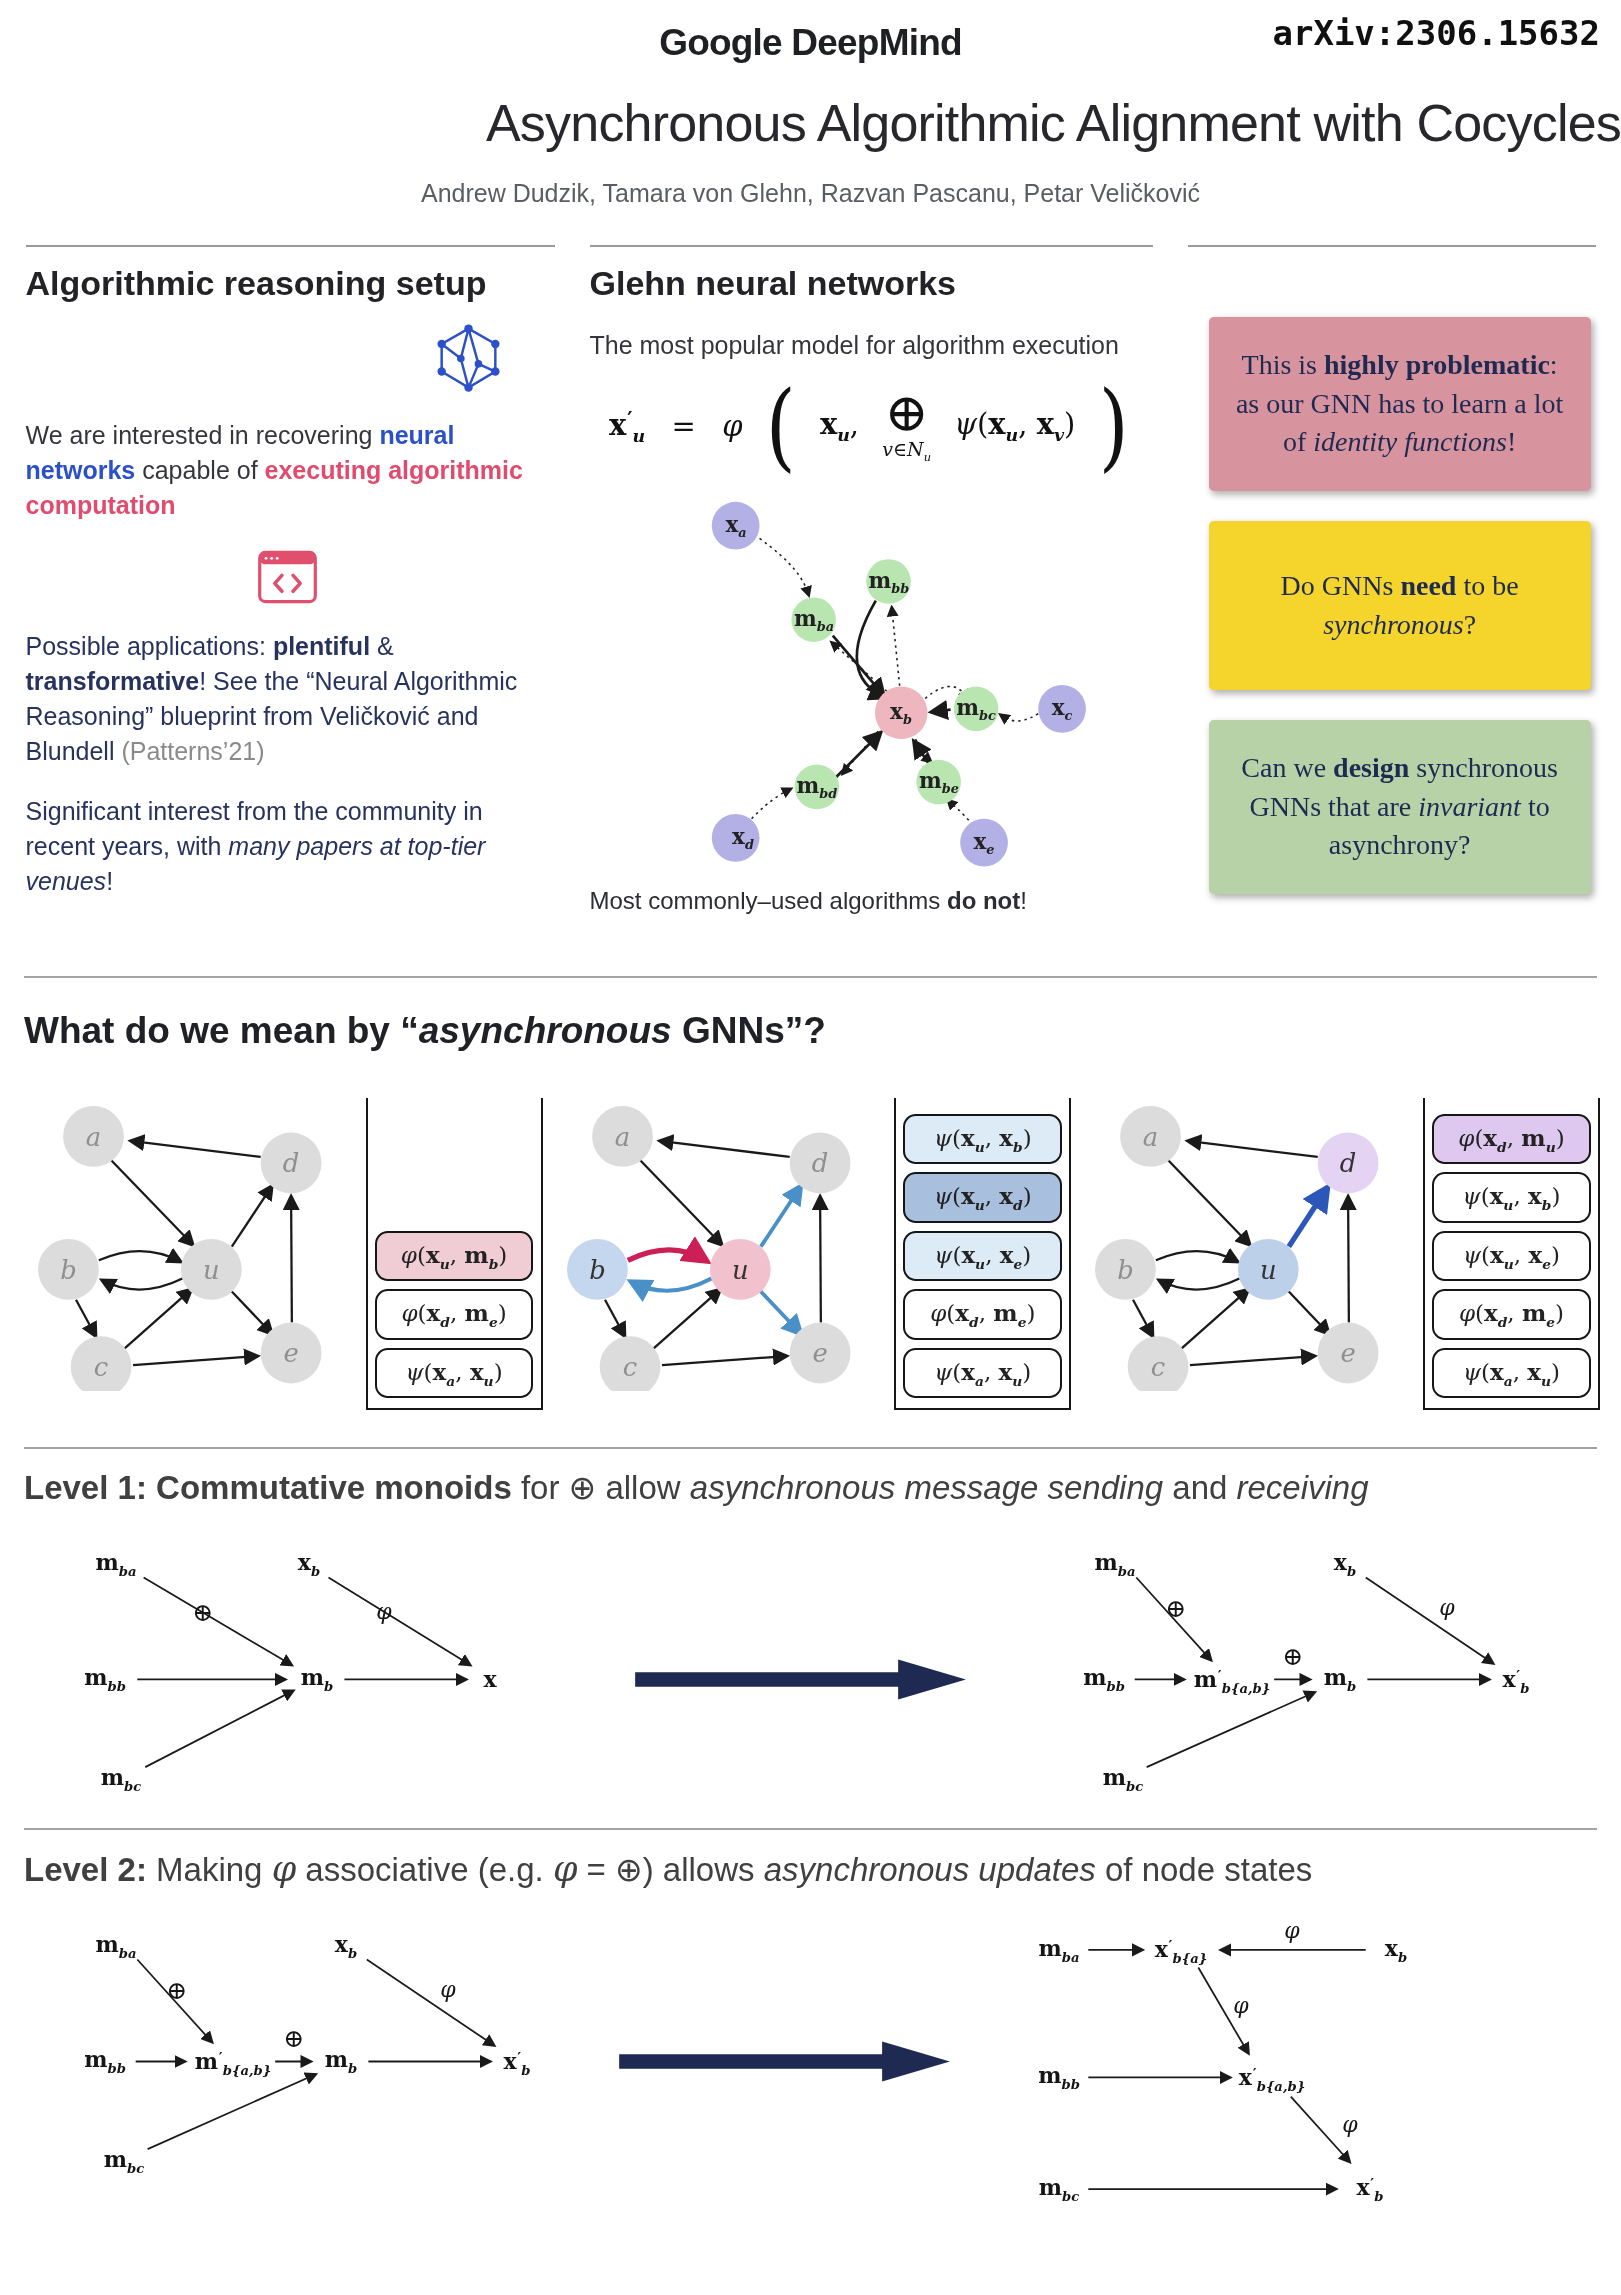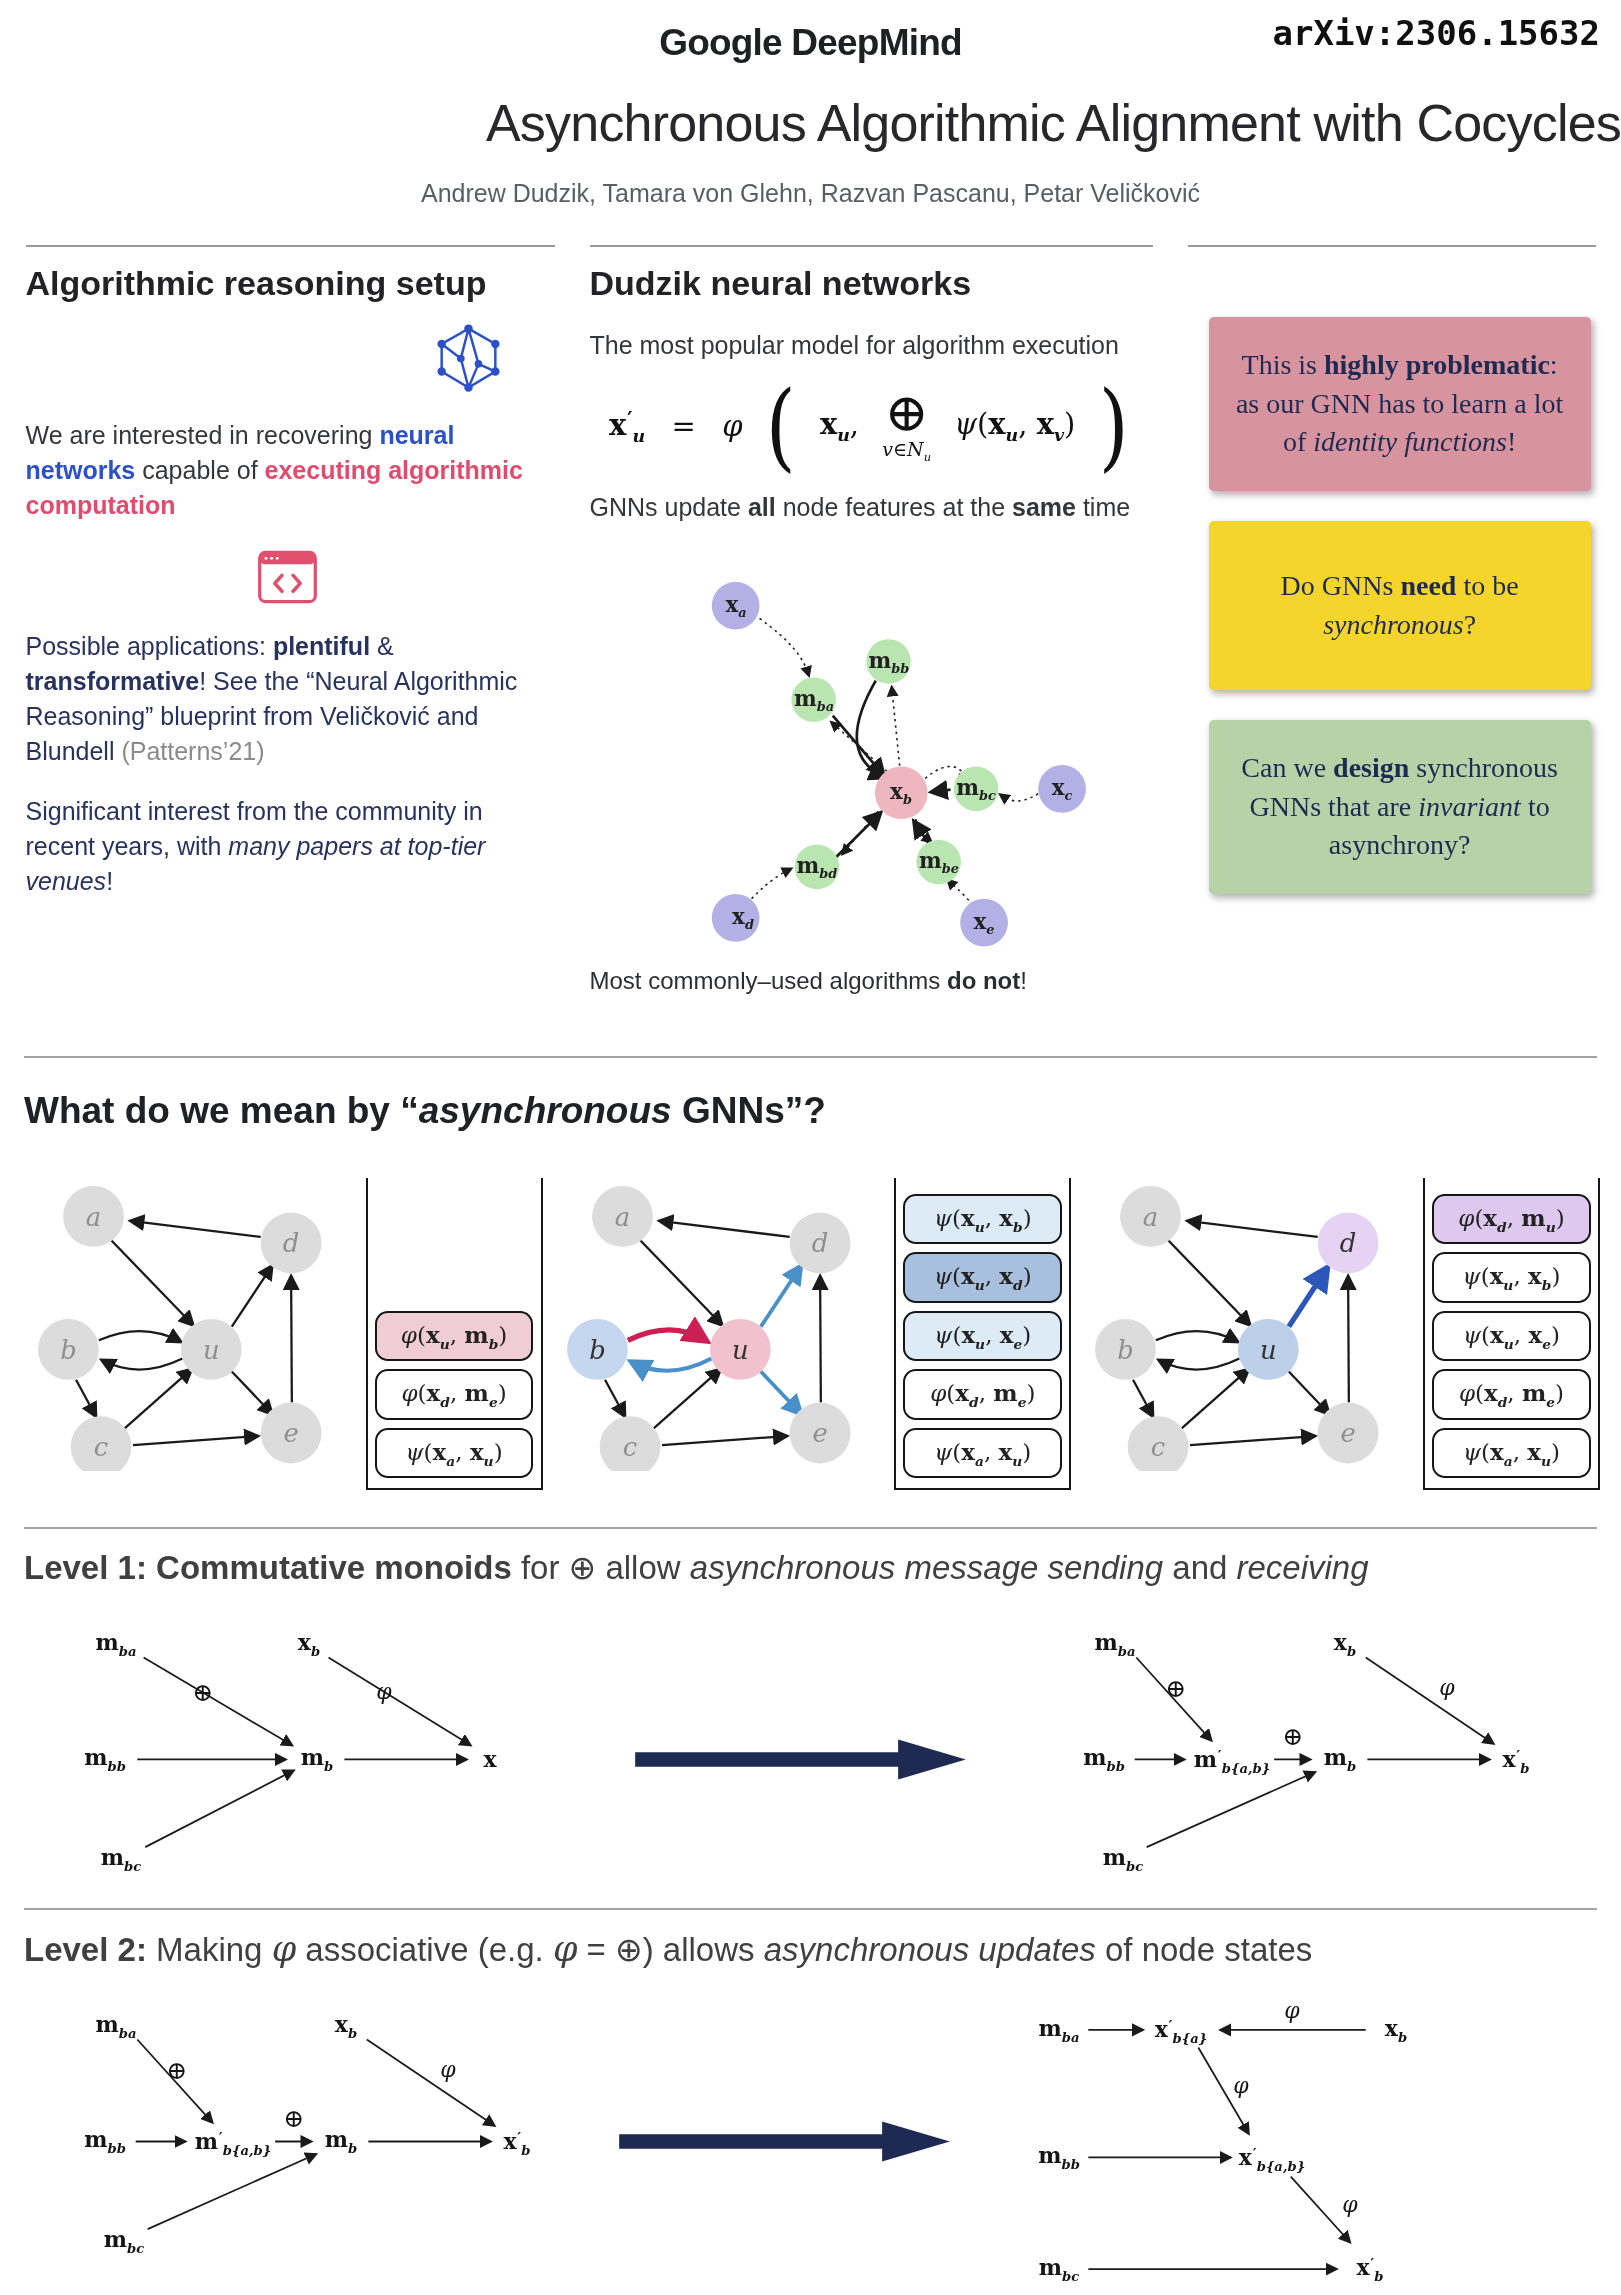--- a/index.html
+++ b/index.html
@@ -142,36 +142,35 @@
         <circle cx="11" cy="10.5" r="1.8" fill="#fff"></circle>
           <circle cx="18" cy="10.5" r="1.8" fill="#fff"></circle>
           <circle cx="25" cy="10.5" r="1.8" fill="#fff"></circle>
         <path d="M31,32 L22,42 L31,52 M45,32 L54,42 L45,52" fill="none" stroke="#e0506e" stroke-width="4.5" stroke-linecap="round" stroke-linejoin="round"></path>
       </svg>
       <p class="p pnavy"><span>Possible applications: </span><span class="b">plentiful</span><span> &amp; </span><span class="b">transformative</span><span>! See the “Neural Algorithmic Reasoning” blueprint from Veličković and Blundell </span><span class="gray">(Patterns’21)</span></p>
       <p class="p pnavy"><span>Significant interest from the community in recent years, with </span><span class="i">many papers at top-tier venues</span><span>!</span></p>
     </div>
 
     <div class="col col2">
-      <h2 class="h2">Dudzik neural networks</h2>
+      <h2 class="h2">Glehn neural networks</h2>
       <p class="p p1">The most popular model for algorithm execution</p>
       <div class="formula">
         <span><span class="mv-bold">x<sup class="mprime">′</sup><sub class="msub">u</sub></span></span>
         <span class="f-eq mplain">=</span>
         <span class="greek">φ</span>
         <span class="bigparen">(</span>
         <span><span class="mv-bold">x<sub class="msub">u</sub></span><span class="mplain">,</span></span>
         <span class="bigop-wrap">
           <span class="bigop">⊕</span>
           <span class="bigop-under"><span class="mv-it">v</span><span class="mop">∈</span><span class="mv-it">N<sub class="msub">u</sub></span></span>
         </span>
         <span><span class="greek">ψ</span><span class="mplain">(</span><span class="mv-bold">x<sub class="msub">u</sub></span><span class="mplain">,</span><span class="mplain"> </span><span class="mv-bold">x<sub class="msub">v</sub></span><span class="mplain">)</span></span>
         <span class="bigparen">)</span>
       </div>
-      <p class="p p1"><span>GNNs update </span><span class="b">all</span><span> node features at the </span><span class="b">same</span><span> time</span></p>
 
       <div class="star">
         <svg width="526" height="414" viewBox="0 0 660 520">
           <g stroke="#222" stroke-width="2" fill="none" stroke-dasharray="3 5" marker-end="url(#mk-black)">
             <path d="M190,86 C230,115 245,135 252,158"></path>
             <path d="M350,278 L280,216"></path>
             <path d="M366,271 L356,172"></path>
             <path d="M398,287 C428,262 442,272 452,288"></path>
             <path d="M540,306 C515,322 502,314 492,307"></path>
             <path d="M344,322 L294,382"></path>

